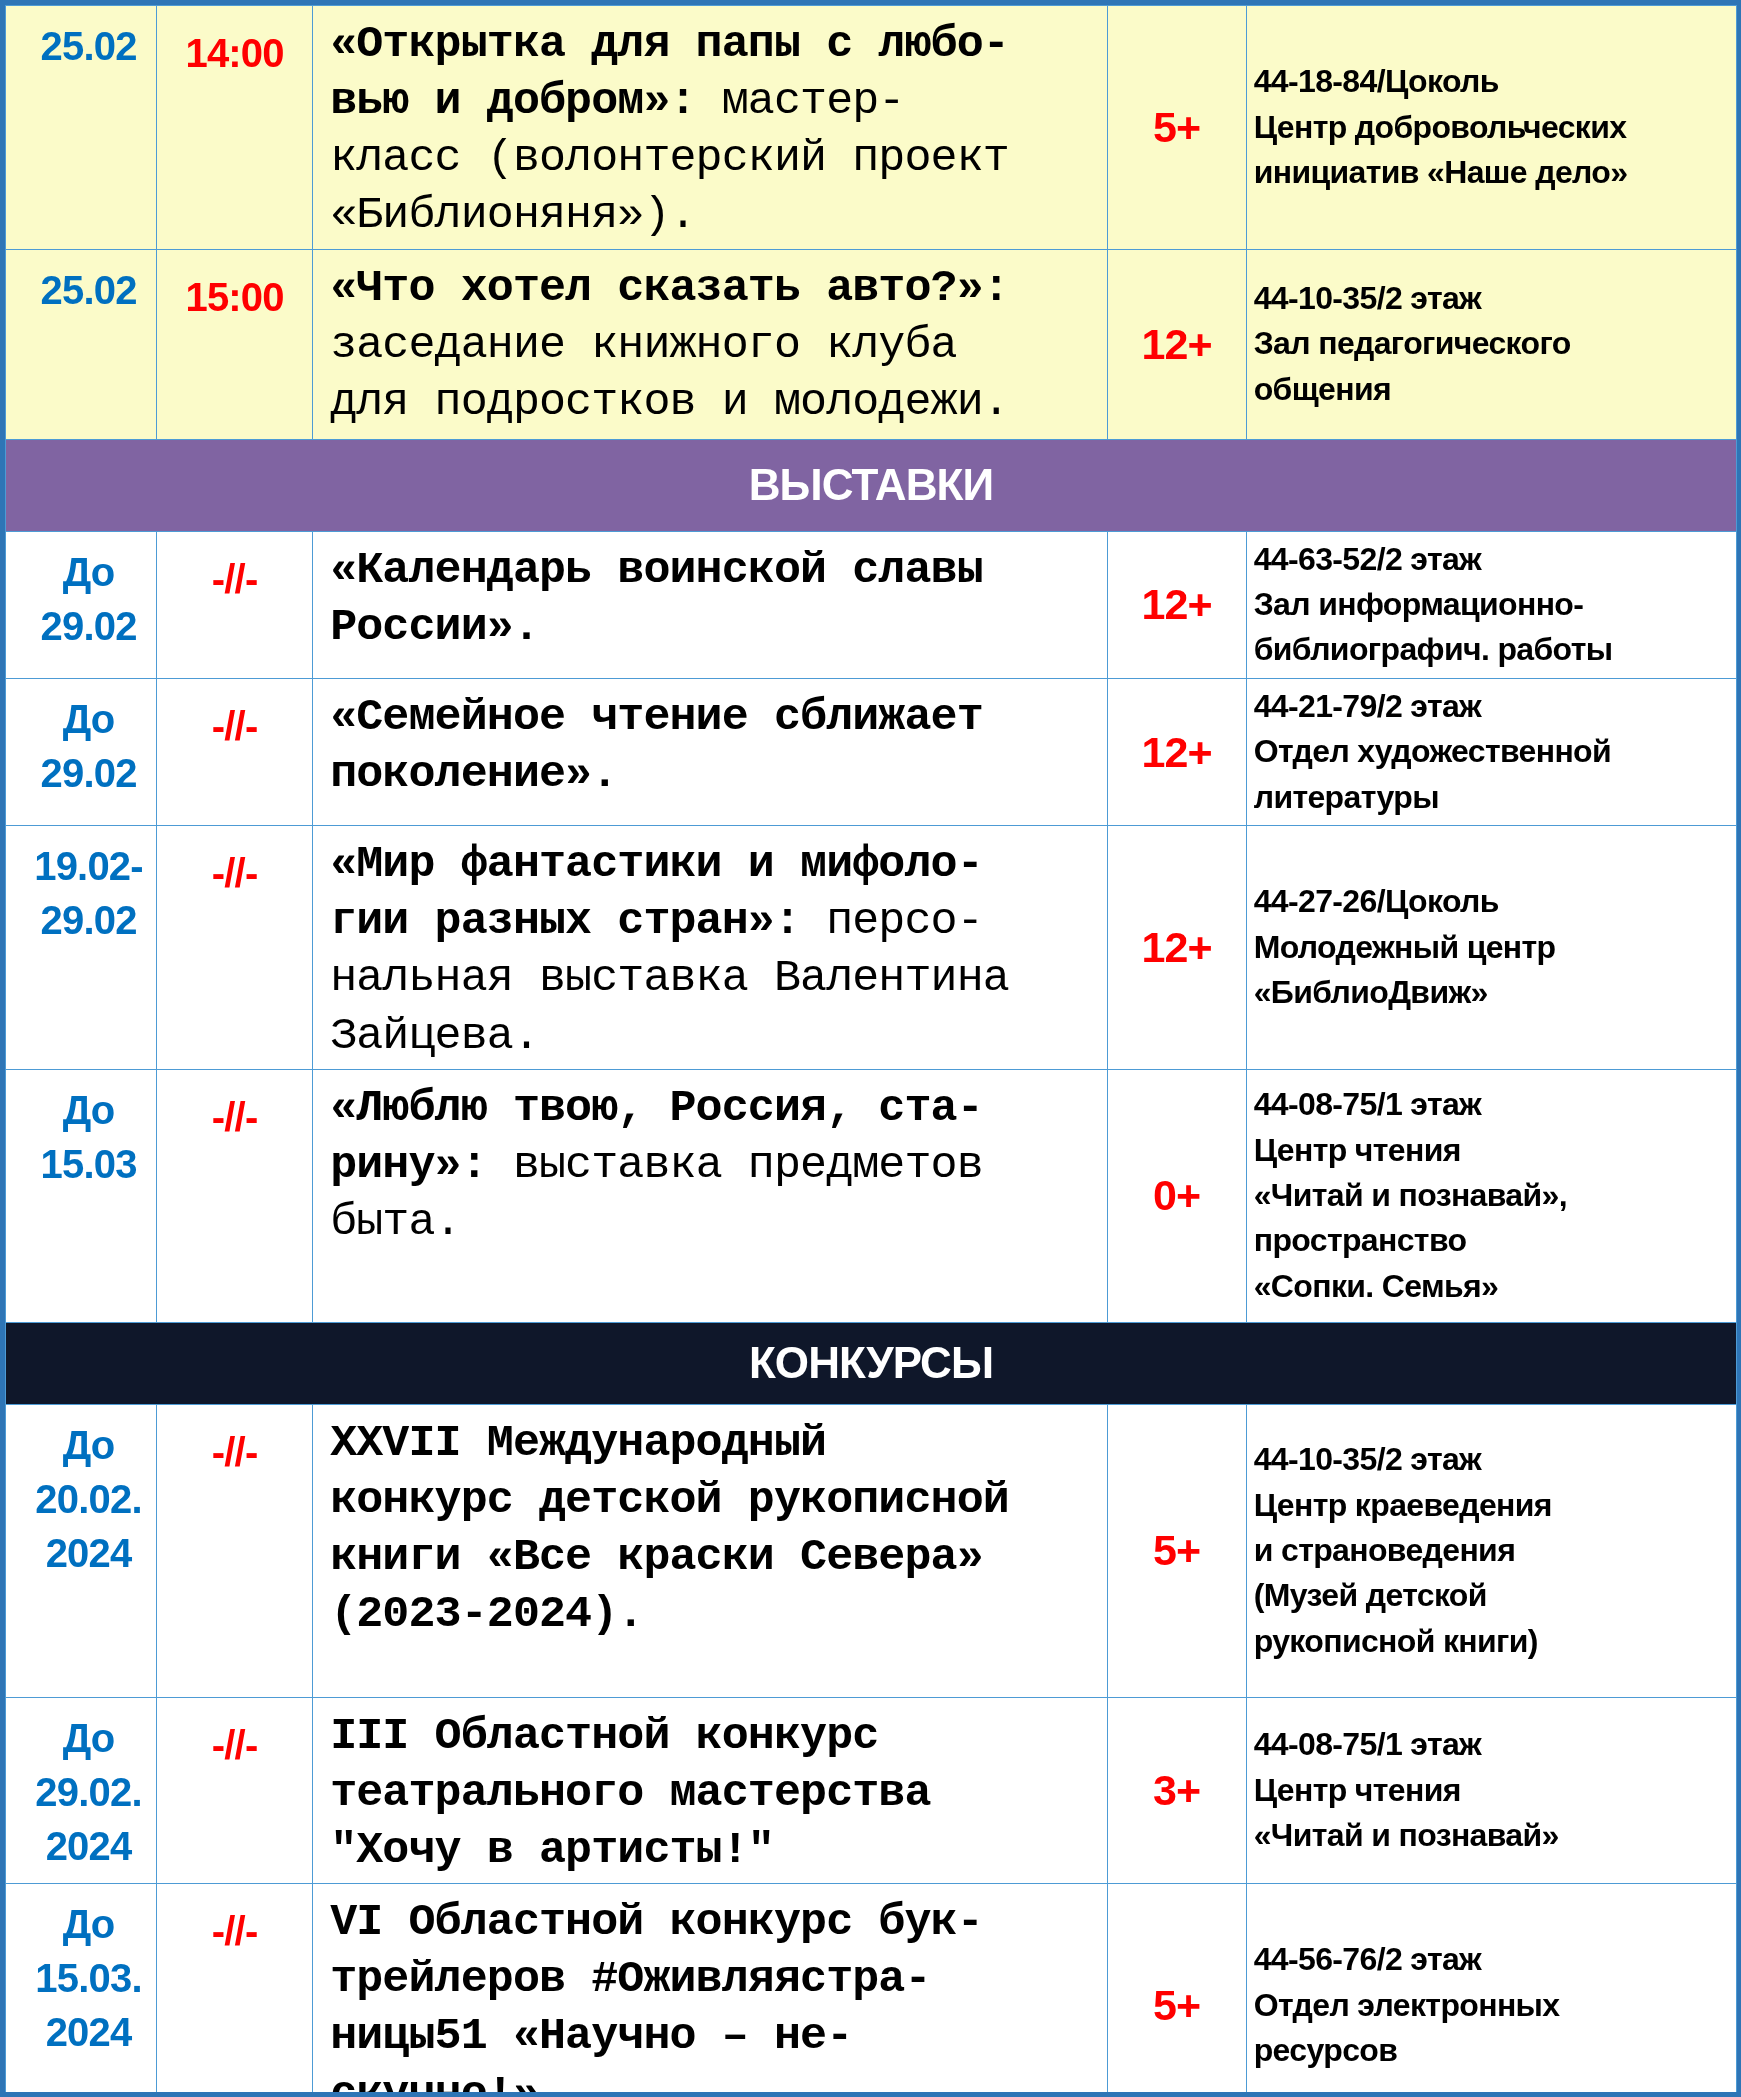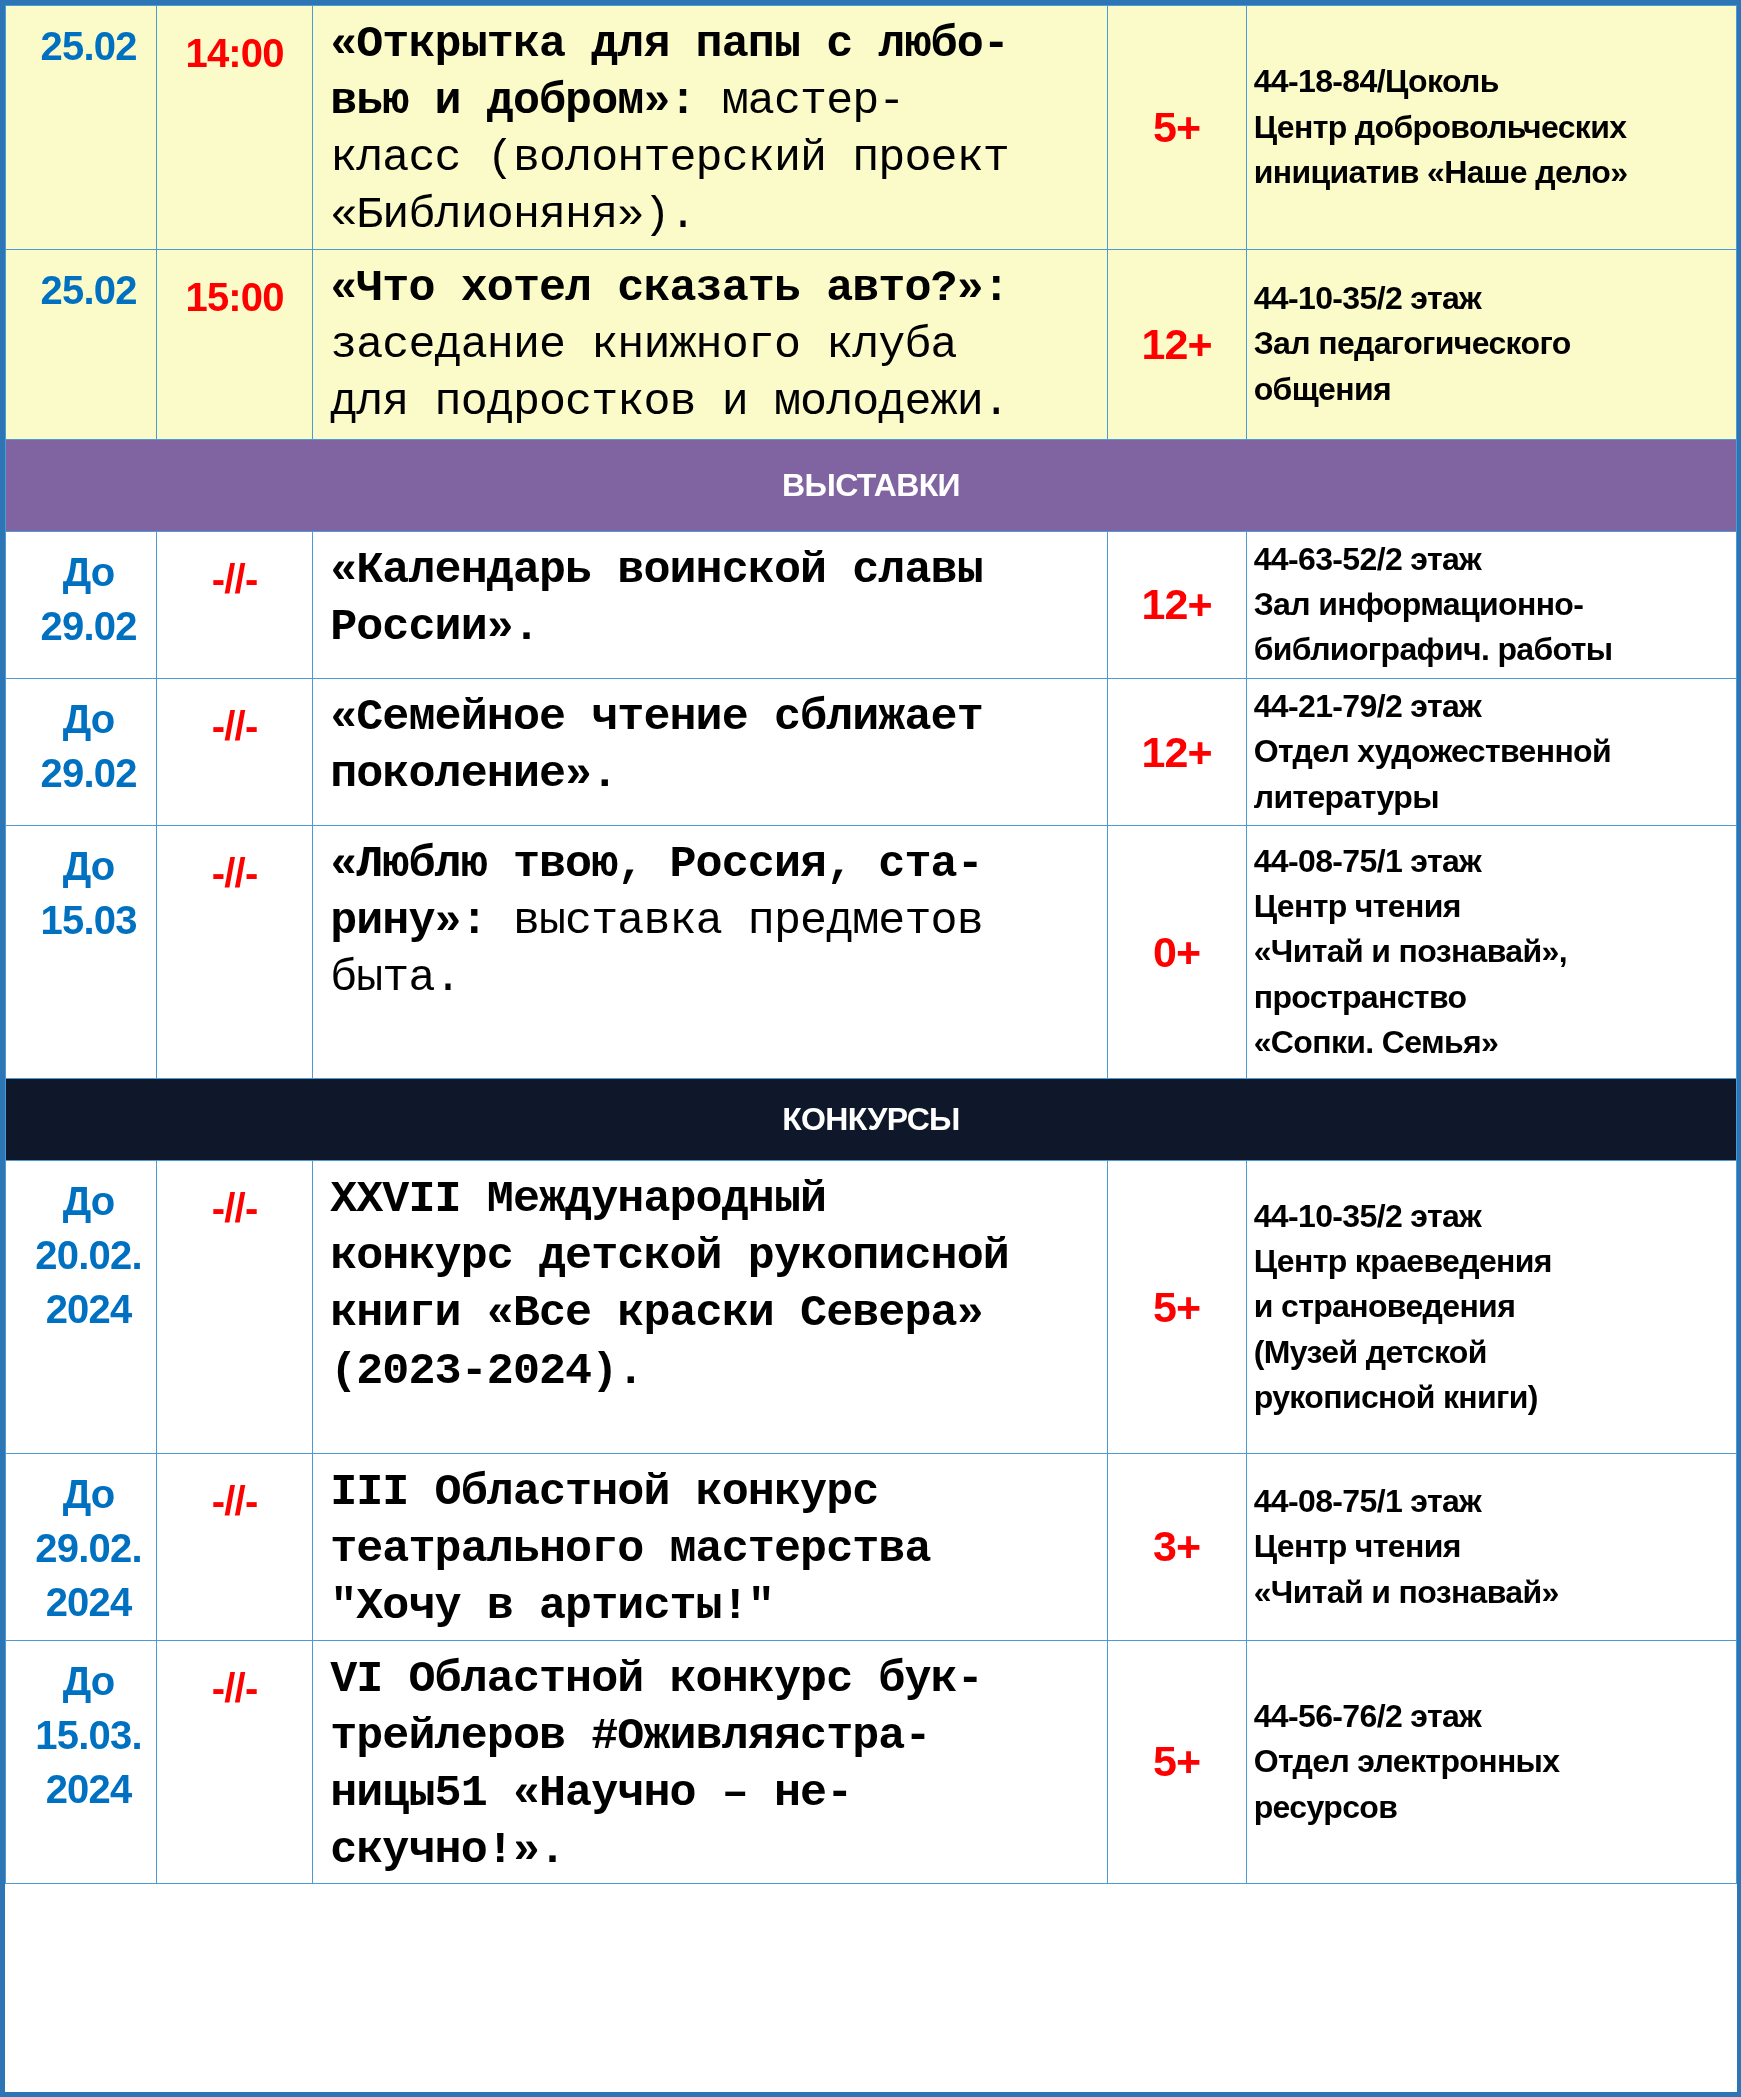--- a/index.html
+++ b/index.html
@@ -40,21 +40,21 @@
     vertical-align:middle;
     color:#000000;font-weight:bold;font-size:32px;line-height:1.42;
     white-space:pre-line;padding:5px 7px;
   }
   
   tr.sec-events td{background:#FBFBC9;}
   tr.sec-plain td{background:#FFFFFF;}
   
   td.banner{
     text-align:center;vertical-align:middle;
-    color:#FFFFFF;font-weight:bold;font-size:32px;letter-spacing:1px;
+    color:#FFFFFF;font-weight:bold;font-size:44px;letter-spacing:1px;
   }
   td.banner-purple{background:#8064A2;}
   td.banner-orange{background:#0f172a;}
 </style>
 </head>
 <body>
 
 <div id="frame">
   <table class="sched">
     <colgroup>
@@ -102,20 +102,30 @@
     <tr class="sec-plain" style="height:144px">
       <td class="c-date">До
 29.02</td>
       <td class="c-time">-//-</td>
       <td class="c-desc"><b>«Семейное чтение сближает<br>поколение».</b></td>
       <td class="c-age">12+</td>
       <td class="c-loc">44-21-79/2 этаж
 Отдел художественной
 литературы</td>
     </tr>
+    <tr class="sec-plain" style="height:241px">
+      <td class="c-date">19.02-
+29.02</td>
+      <td class="c-time">-//-</td>
+      <td class="c-desc"><b>«Мир фантастики и мифоло-<br>гии разных стран»:</b> персо-<br>нальная выставка Валентина<br>Зайцева.</td>
+      <td class="c-age">12+</td>
+      <td class="c-loc">44-27-26/Цоколь
+Молодежный центр
+«БиблиоДвиж»</td>
+    </tr>
     <tr class="sec-plain" style="height:253px">
       <td class="c-date">До
 15.03</td>
       <td class="c-time">-//-</td>
       <td class="c-desc"><b>«Люблю твою, Россия, ста-<br>рину»:</b> выставка предметов<br>быта.</td>
       <td class="c-age">0+</td>
       <td class="c-loc">44-08-75/1 этаж
 Центр чтения
 «Читай и познавай»,
 пространство

